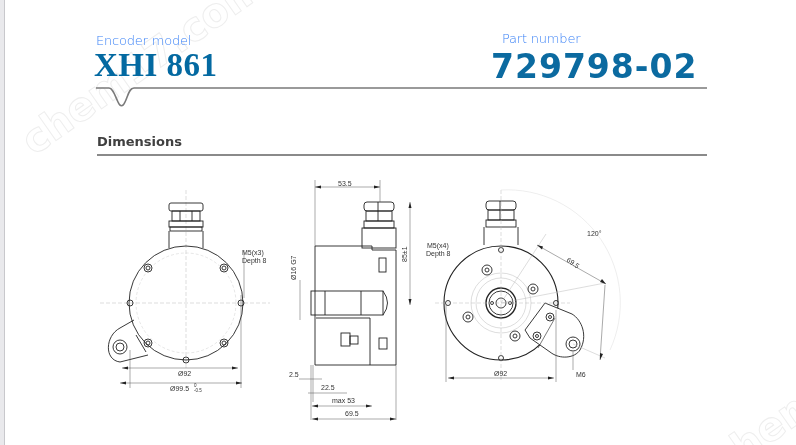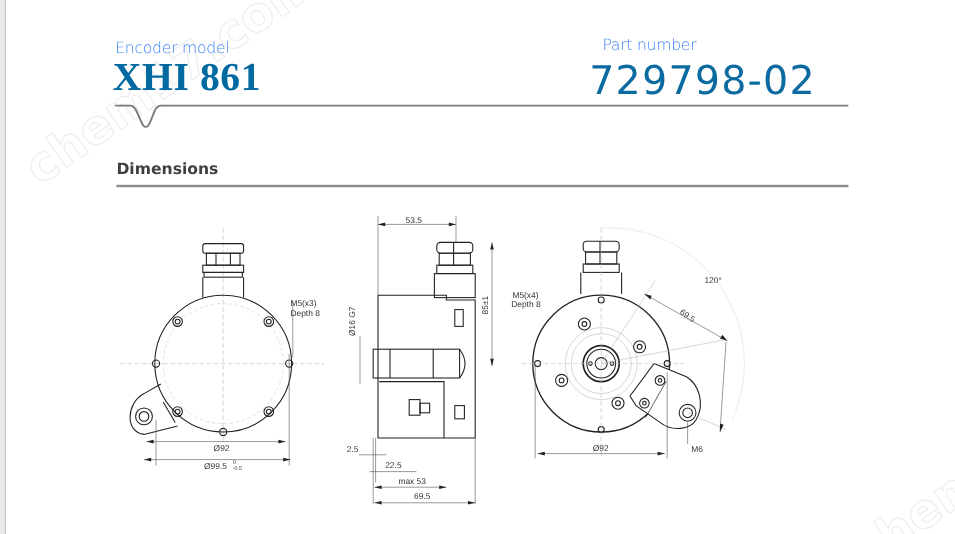--- a/index.html
+++ b/index.html
@@ -1,21 +1,21 @@
 <!DOCTYPE html>
 <html><head>
 <meta charset="utf-8">
 <style>
   html, body { margin:0; padding:0; }
   body { width:796px; height:445px; background:#ffffff; position:relative; overflow:hidden;
          font-family:"DejaVu Sans", "Liberation Sans", sans-serif; }
   .left-edge { position:absolute; left:0; top:0; width:4px; height:445px; background:#e9e9ec; border-right:1px solid #c8c8cc; }
   .lbl-small { position:absolute; font-size:13px; color:#3b82f6; font-weight:300; letter-spacing:-0.2px; }
   .big-model { position:absolute; font-size:33px; font-weight:bold; color:#0369a1; letter-spacing:0.5px; font-family:Liberation Serif, serif; }
-  .big-part { position:absolute; font-size:33px; font-weight:normal; color:#0b6aa0; letter-spacing:1px; font-family:"DejaVu Sans", sans-serif; }
+  .big-part { position:absolute; font-size:33px; font-weight:bold; color:#0b6aa0; letter-spacing:1px; font-family:"DejaVu Sans", sans-serif; }
   .section-title { position:absolute; font-size:13px; font-weight:bold; color:#404040; }
   .rule-thin { position:absolute; height:1px; background:#8a8a8a; }
   svg { position:absolute; overflow:visible; }
   .dim { font-family:"Liberation Sans", sans-serif; font-size:7px; fill:#333; }
   .wm { position:absolute; font-size:40px; color:rgba(230,230,230,0.5); font-family:"DejaVu Sans", sans-serif; font-weight:bold; transform:rotate(-35deg); pointer-events:none; -webkit-text-stroke:1px #eee; color:transparent; }
 </style>
 </head>
 <body>
 
 <div class="left-edge"></div>

